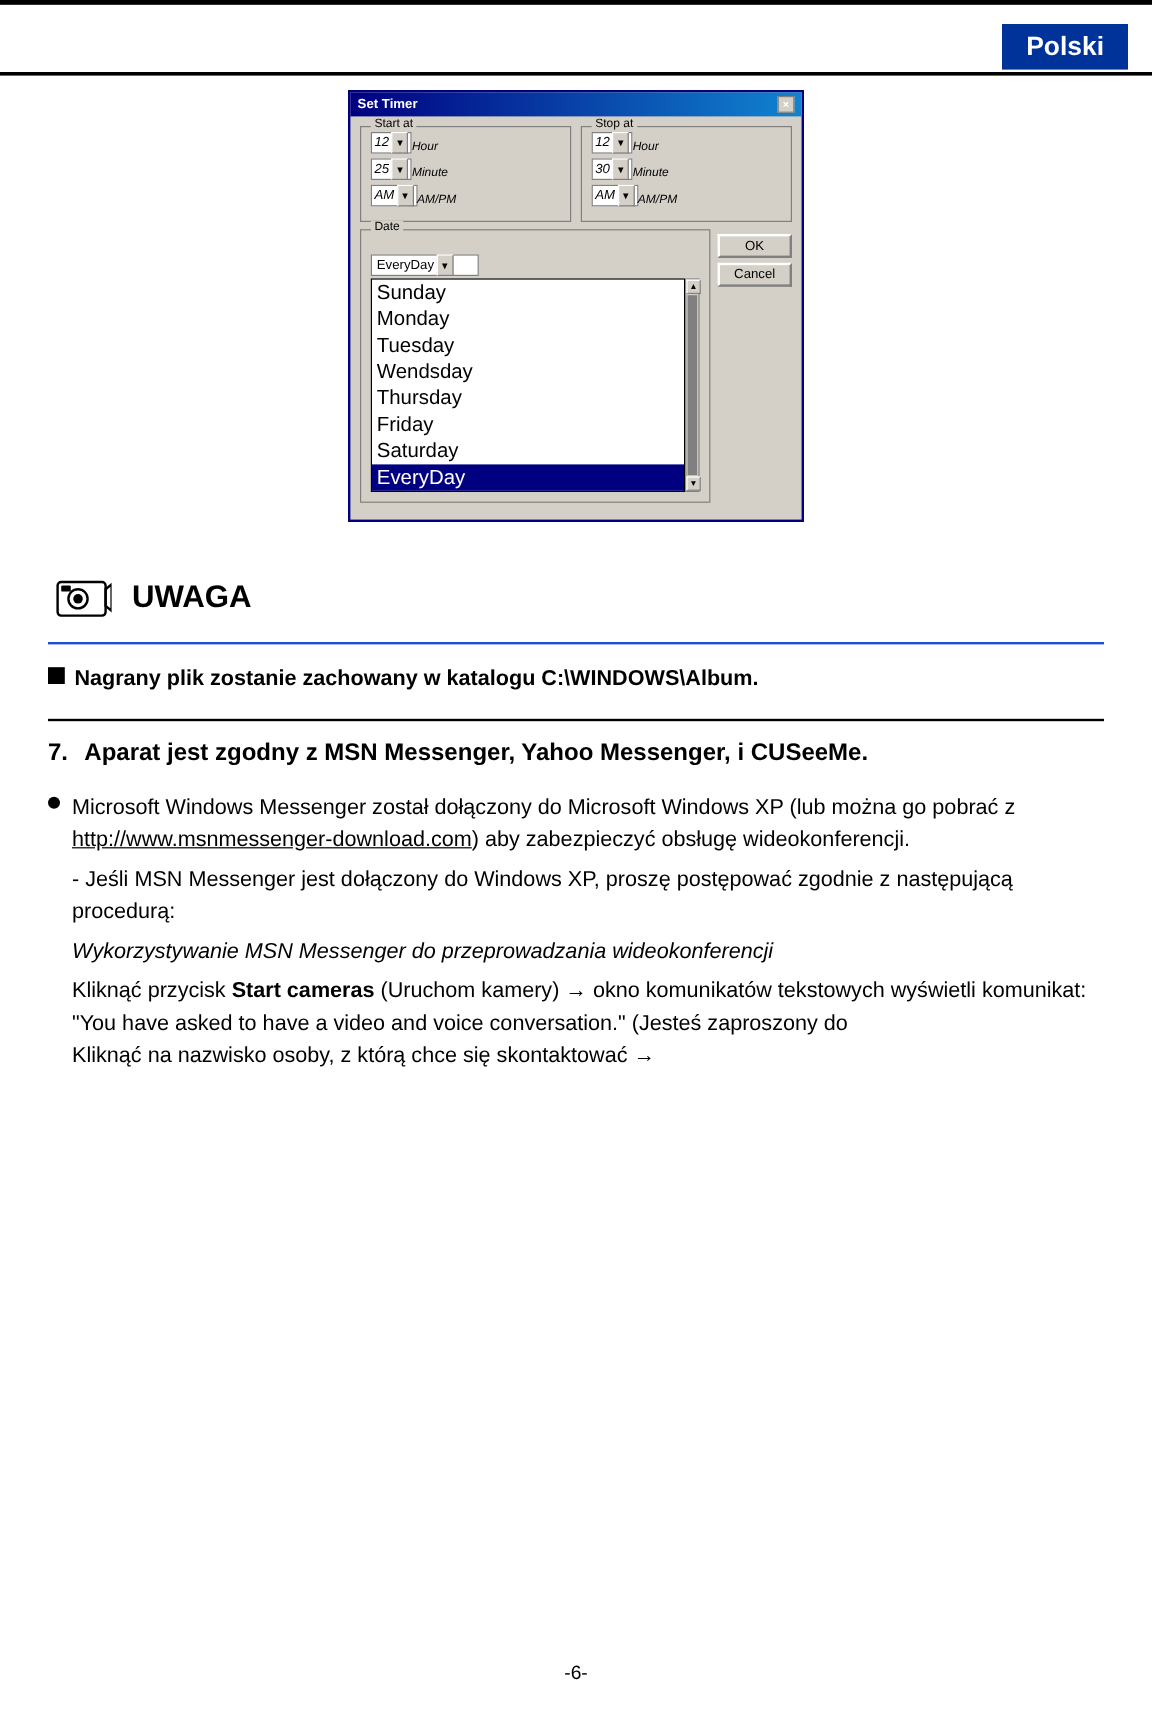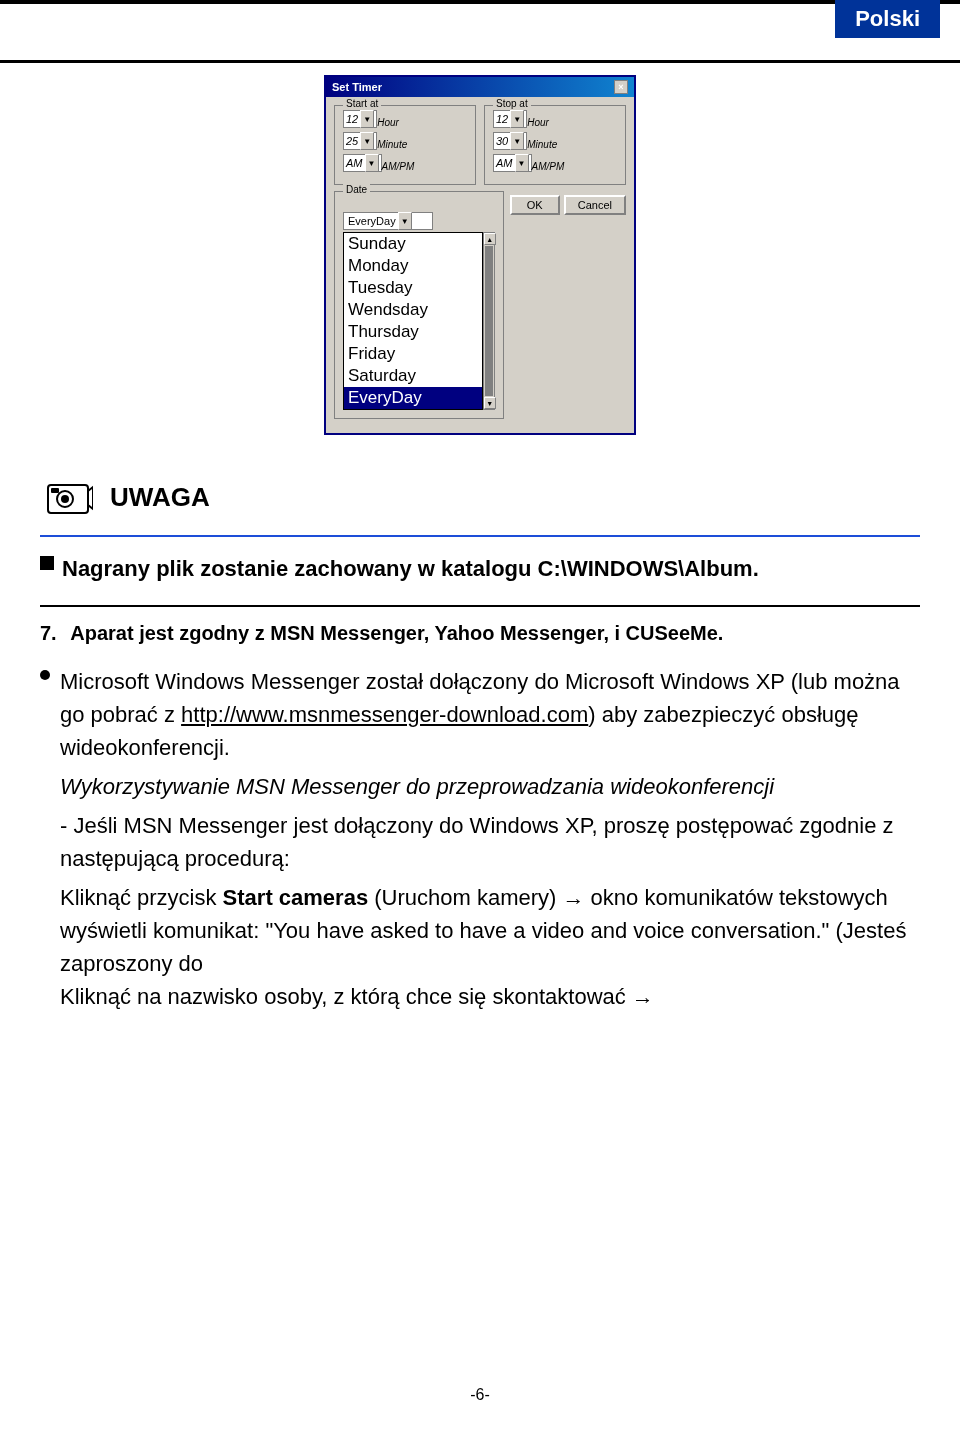--- a/index.html
+++ b/index.html
@@ -19,21 +19,21 @@
       height: 4px;
       background: #000;
       position: absolute;
       top: 0;
       left: 0;
     }
 
     
     .polski-header {
       position: absolute;
-      top: 0;
+      top: 20px;
       right: 20px;
       background: #003399;
       color: #ffffff;
       font-size: 22px;
       font-weight: bold;
       padding: 6px 20px;
     }
 
     
     .header-line {
@@ -44,21 +44,21 @@
       height: 3px;
       background: #000;
     }
 
     
     .screenshot-area {
       position: absolute;
       top: 75px;
       left: 50%;
       transform: translateX(-50%);
-      width: 312px;
+      width: 380px;
     }
 
     
     .dialog-window {
       border: 2px solid #000080;
       background: #d4d0c8;
       font-family: 'MS Sans Serif', Arial, sans-serif;
       font-size: 11px;
     }
 
@@ -177,21 +177,21 @@
       background: white;
       border: 1px solid #808080;
       height: 18px;
       padding: 0 4px;
       font-size: 11px;
       width: 90px;
     }
 
     .ok-cancel-area {
       display: flex;
-      flex-direction: row;
+      flex-direction: column;
       gap: 4px;
       justify-content: flex-start;
     }
 
     .win-button {
       background: #d4d0c8;
       border: 2px solid;
       border-color: #ffffff #808080 #808080 #ffffff;
       padding: 2px 12px;
       font-size: 11px;
@@ -269,21 +269,21 @@
     .round-bullet {
       width: 10px;
       height: 10px;
       border-radius: 50%;
       background: #000;
       flex-shrink: 0;
       margin-top: 5px;
     }
 
     .text-content {
-      font-size: 22px;
+      font-size: 18px;
       line-height: 1.5;
       flex: 1;
     }
 
     .bold-text {
       font-weight: bold;
     }
 
     .link-text {
       text-decoration: underline;
@@ -487,26 +487,26 @@
       <span style="margin-left:8px;">Aparat jest zgodny z MSN Messenger, Yahoo Messenger, i CUSeeMe.</span>
     </div>
   </div>
 
   <div class="bullet-list-item">
     <div class="round-bullet"></div>
     <div class="text-content">
       <div style="margin-bottom:6px;">
         <span>Microsoft Windows Messenger został dołączony do Microsoft Windows XP (lub można go pobrać z </span><span class="link-text">http://www.msnmessenger-download.com</span><span>) aby zabezpieczyć obsługę wideokonferencji.</span>
       </div>
+      <div style="margin-bottom:6px;">
+        - Jeśli MSN Messenger jest dołączony do Windows XP, proszę postępować zgodnie z następującą procedurą:
+      </div>
       <div style="margin-bottom:6px; font-style:italic;">
         Wykorzystywanie MSN Messenger do przeprowadzania wideokonferencji
       </div>
-      <div style="margin-bottom:6px;">
-        - Jeśli MSN Messenger jest dołączony do Windows XP, proszę postępować zgodnie z następującą procedurą:
-      </div>
       <div>
         Kliknąć przycisk <span class="bold-text">Start cameras</span> (Uruchom kamery) → okno komunikatów tekstowych wyświetli komunikat: "You have asked to have a video and voice conversation." (Jesteś zaproszony do
       </div>
       <div style="margin-bottom:6px;">
         Kliknąć na nazwisko osoby, z którą chce się skontaktować →
       </div>
     </div>
   </div>
 
 </div>

